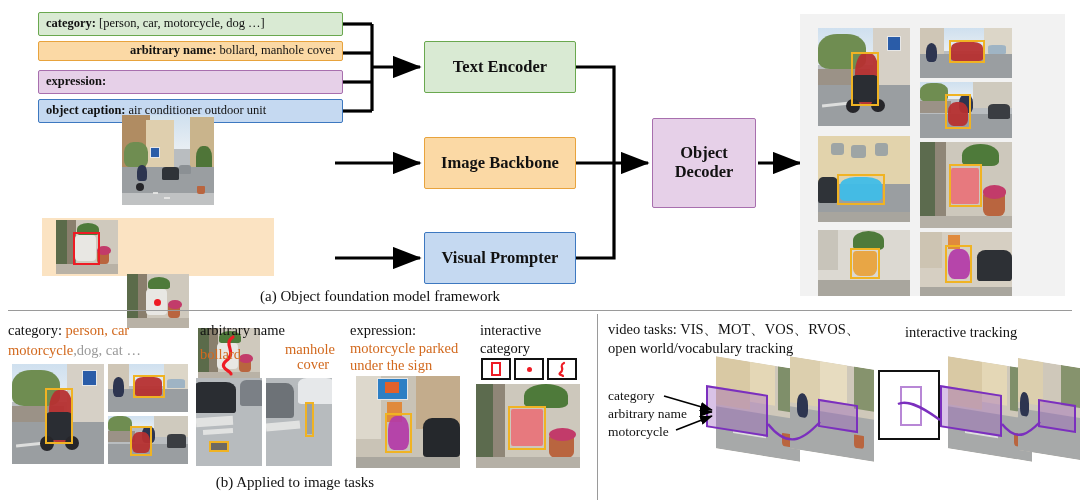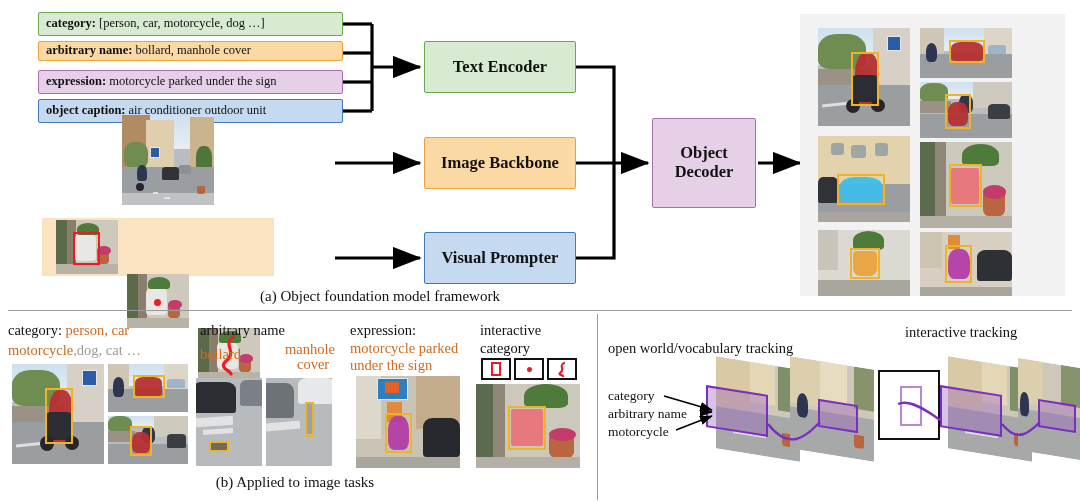--- a/index.html
+++ b/index.html
@@ -85,27 +85,26 @@
 </style>
 </head>
 <body>
 
 <div class="fig">
 
   <div class="promptbox pb-cat abs" style="left:38px;top:12px;width:305px;height:24px;">
     <b>category:</b>
     <span>[person, car, motorcycle, dog …]</span>
   </div>
-  <div class="promptbox pb-arb abs" style="left:38px;top:41px;width:305px;height:20px;">
+  <div class="promptbox pb-arb abs" style="left:38px;top:41px;width:305px;height:20px;justify-content:flex-end;">
     <b>arbitrary name:</b>
     <span>bollard, manhole cover</span>
   </div>
   <div class="promptbox pb-exp abs" style="left:38px;top:70px;width:305px;height:24px;">
     <b>expression:</b>
-    <span>motorcycle parked under the sign</span>
   </div>
   <div class="promptbox pb-obj abs" style="left:38px;top:99px;width:305px;height:24px;">
     <b>object caption:</b>
     <span>air conditioner outdoor unit</span>
   </div>
 
   <div class="abs scene" style="left:122px;top:115px;width:92px;height:90px;">
     <div class="sky"></div>
     <div class="bld-l" style="left:0;top:0;width:30%;height:70%;background:#b08c62;"></div>
     <div class="bld-m" style="left:26%;top:6%;width:30%;height:56%;background:#dfcfae;"></div>
@@ -399,20 +398,21 @@
     <div class="plant" style="left:46%;top:0;width:42%;height:28%;"></div>
     <div class="mask m-pink" style="left:34%;top:30%;width:30%;height:44%;border-radius:6%;"></div>
     <div class="pot" style="right:6%;top:62%;width:24%;height:26%;"></div>
     <div class="plant" style="right:4%;top:52%;width:26%;height:16%;background:#c23b6a;border-radius:50%;"></div>
     <div class="ybox" style="left:31%;top:26%;width:36%;height:52%;"></div>
     <div class="abs" style="left:0;bottom:0;right:0;height:13%;background:#b5b0a6;"></div>
   </div>
 
   <div class="caption abs" style="left:0;top:474px;width:590px;">(b) Applied to image tasks</div>
 
+  <div class="lbl" style="left:608px;top:320px;">video tasks: VIS、MOT、VOS、RVOS、</div>
   <div class="lbl" style="left:608px;top:340px;">open world/vocabulary tracking</div>
   <div class="lbl" style="left:905px;top:324px;">interactive tracking</div>
 
   <div class="lbl sm" style="left:608px;top:388px;">category</div>
   <div class="lbl sm" style="left:608px;top:406px;">arbitrary name</div>
   <div class="lbl sm" style="left:608px;top:424px;">motorcycle</div>
 
   <div class="vframe" style="left:716px;top:363px;width:84px;height:92px;transform:skewY(9deg);">
     <div class="abs" style="left:0;top:0;right:0;bottom:0;background:#cfc8ba;"></div>
     <div class="abs" style="left:0;top:0;width:40%;height:52%;background:#d9c9a4;"></div>

